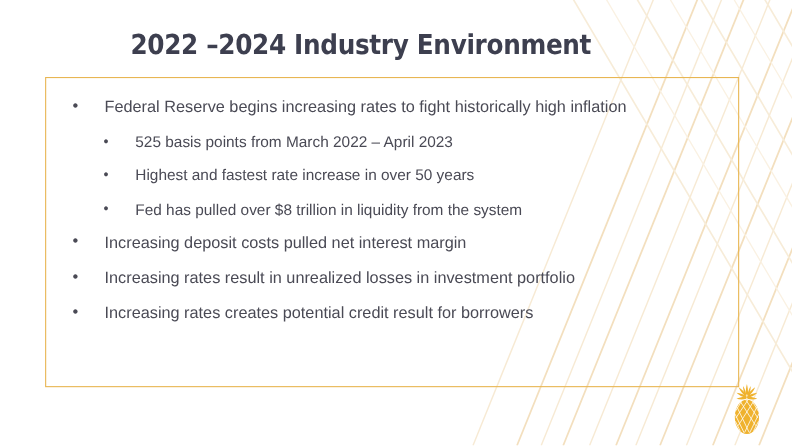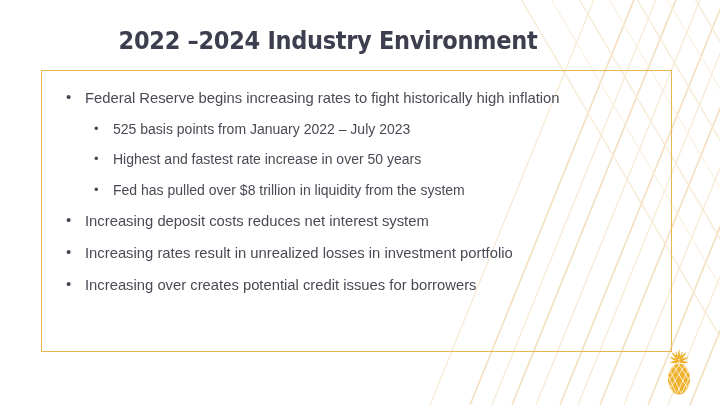--- a/index.html
+++ b/index.html
@@ -90,20 +90,21 @@
   }
   .level-2 > .bullet-mark {
     width: 19px;
     font-size: 13px;
     top: -1px;
   }
   .bullet-text {
     flex: 1 1 auto;
     line-height: 1.25;
     white-space: pre;
+    margin-left: 10px;
   }
   #pineapple-logo {
     position: absolute;
     left: 659px;
     top: 348px;
     width: 40px;
     height: 50px;
   }
 </style>
 </head>
@@ -145,41 +146,41 @@
 
   <div id="content-box"></div>
 
   <div id="bullet-list">
       <div class="bullet-row level-1">
         <span class="bullet-mark">•</span>
         <span class="bullet-text">Federal Reserve begins increasing rates to fight historically high inflation</span>
       </div>
       <div class="bullet-row level-2">
         <span class="bullet-mark">•</span>
-        <span class="bullet-text">525 basis points from January 2022 – July 2023</span>
+        <span class="bullet-text">525 basis points from March 2022 – April 2023</span>
       </div>
       <div class="bullet-row level-2">
         <span class="bullet-mark">•</span>
         <span class="bullet-text">Highest and fastest rate increase in over 50 years</span>
       </div>
       <div class="bullet-row level-2">
         <span class="bullet-mark">•</span>
         <span class="bullet-text">Fed has pulled over $8 trillion in liquidity from the system</span>
       </div>
       <div class="bullet-row level-1">
         <span class="bullet-mark">•</span>
-        <span class="bullet-text">Increasing deposit costs reduces net interest system</span>
+        <span class="bullet-text">Increasing deposit costs pulled net interest margin</span>
       </div>
       <div class="bullet-row level-1">
         <span class="bullet-mark">•</span>
         <span class="bullet-text">Increasing rates result in unrealized losses in investment portfolio</span>
       </div>
       <div class="bullet-row level-1">
         <span class="bullet-mark">•</span>
-        <span class="bullet-text">Increasing over creates potential credit issues for borrowers</span>
+        <span class="bullet-text">Increasing rates creates potential credit result for borrowers</span>
       </div>
     </div>
 
   <svg id="pineapple-logo" viewBox="0 0 80 100" xmlns="http://www.w3.org/2000/svg">
     <g fill="#efb22e">
       <path d="M40 2 C41.6 8 42.2 14 42 21 L38 21 C37.8 14 38.4 8 40 2 Z"></path>
       <path d="M40 22 C36 17 31 12 25 8 C28 15 32 20 37 24 Z"></path>
       <path d="M40 22 C44 17 49 12 55 8 C52 15 48 20 43 24 Z"></path>
       <path d="M40 24 C35 21 28 19 21 18 C26 23 32 26 38 27 Z"></path>
       <path d="M40 24 C45 21 52 19 59 18 C54 23 48 26 42 27 Z"></path>

